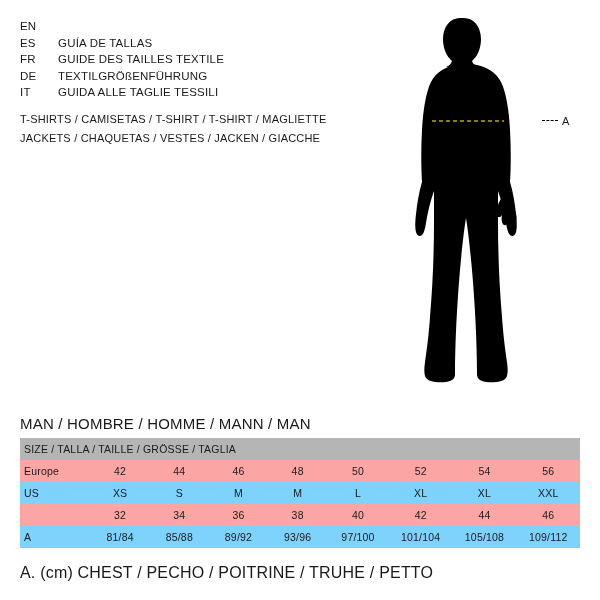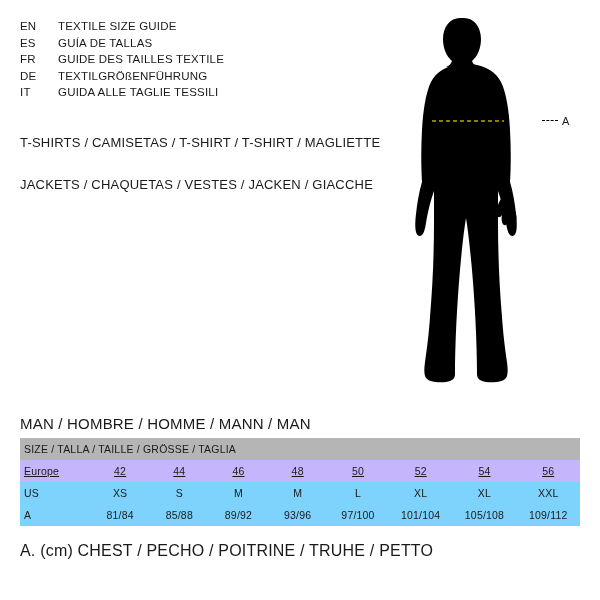--- a/index.html
+++ b/index.html
@@ -45,25 +45,24 @@
   }
 
   
   .category-block {
     position: absolute;
     left: 20px;
     top: 110px;
     width: 370px;
   }
   .category-line {
-    font-size: 13px;
+    font-size: 11px;
     letter-spacing: 0.2px;
     line-height: 19px;
     color: #1a1a1a;
-    margin-top: 23px;
   }
 
   
   .figure-wrap {
     position: absolute;
     left: 400px;
     top: 10px;
     width: 200px;
     height: 395px;
   }
@@ -113,22 +112,21 @@
     vertical-align: middle;
     letter-spacing: 0.2px;
     margin-top: 48px;
   }
   .row-header td {
     background: #b5b5b5;
     font-size: 10.5px;
     letter-spacing: 0.2px;
   }
   .row-shade td {
-    background: #c4b5fd;
-    text-decoration: underline;
+    background: #fca5a5;
   }
   .row-plain td {
     background: #7dd3fc;
   }
   .col-label {
     width: 86px;
     padding-left: 4px !important;
   }
   .cell {
     width: 79px;
@@ -142,21 +140,20 @@
   }
 </style>
 </head>
 <body>
 
 <div class="page">
 
   <div class="lang-block">
     <div class="lang-row">
       <span class="lang-code">EN</span>
-      <span class="lang-text">TEXTILE SIZE GUIDE</span>
     </div>
     <div class="lang-row">
       <span class="lang-code">ES</span>
       <span class="lang-text">GUÍA DE TALLAS</span>
     </div>
     <div class="lang-row">
       <span class="lang-code">FR</span>
       <span class="lang-text">GUIDE DES TAILLES TEXTILE</span>
     </div>
     <div class="lang-row">
@@ -243,20 +240,31 @@
           <td class="col-label">US</td>
           <td class="cell">XS</td>
           <td class="cell">S</td>
           <td class="cell">M</td>
           <td class="cell">M</td>
           <td class="cell">L</td>
           <td class="cell">XL</td>
           <td class="cell">XL</td>
           <td class="cell">XXL</td>
         </tr>
+        <tr class="row-shade">
+          <td class="col-label"></td>
+          <td class="cell">32</td>
+          <td class="cell">34</td>
+          <td class="cell">36</td>
+          <td class="cell">38</td>
+          <td class="cell">40</td>
+          <td class="cell">42</td>
+          <td class="cell">44</td>
+          <td class="cell">46</td>
+        </tr>
         <tr class="row-plain">
           <td class="col-label">A</td>
           <td class="cell">81/84</td>
           <td class="cell">85/88</td>
           <td class="cell">89/92</td>
           <td class="cell">93/96</td>
           <td class="cell">97/100</td>
           <td class="cell">101/104</td>
           <td class="cell">105/108</td>
           <td class="cell">109/112</td>

